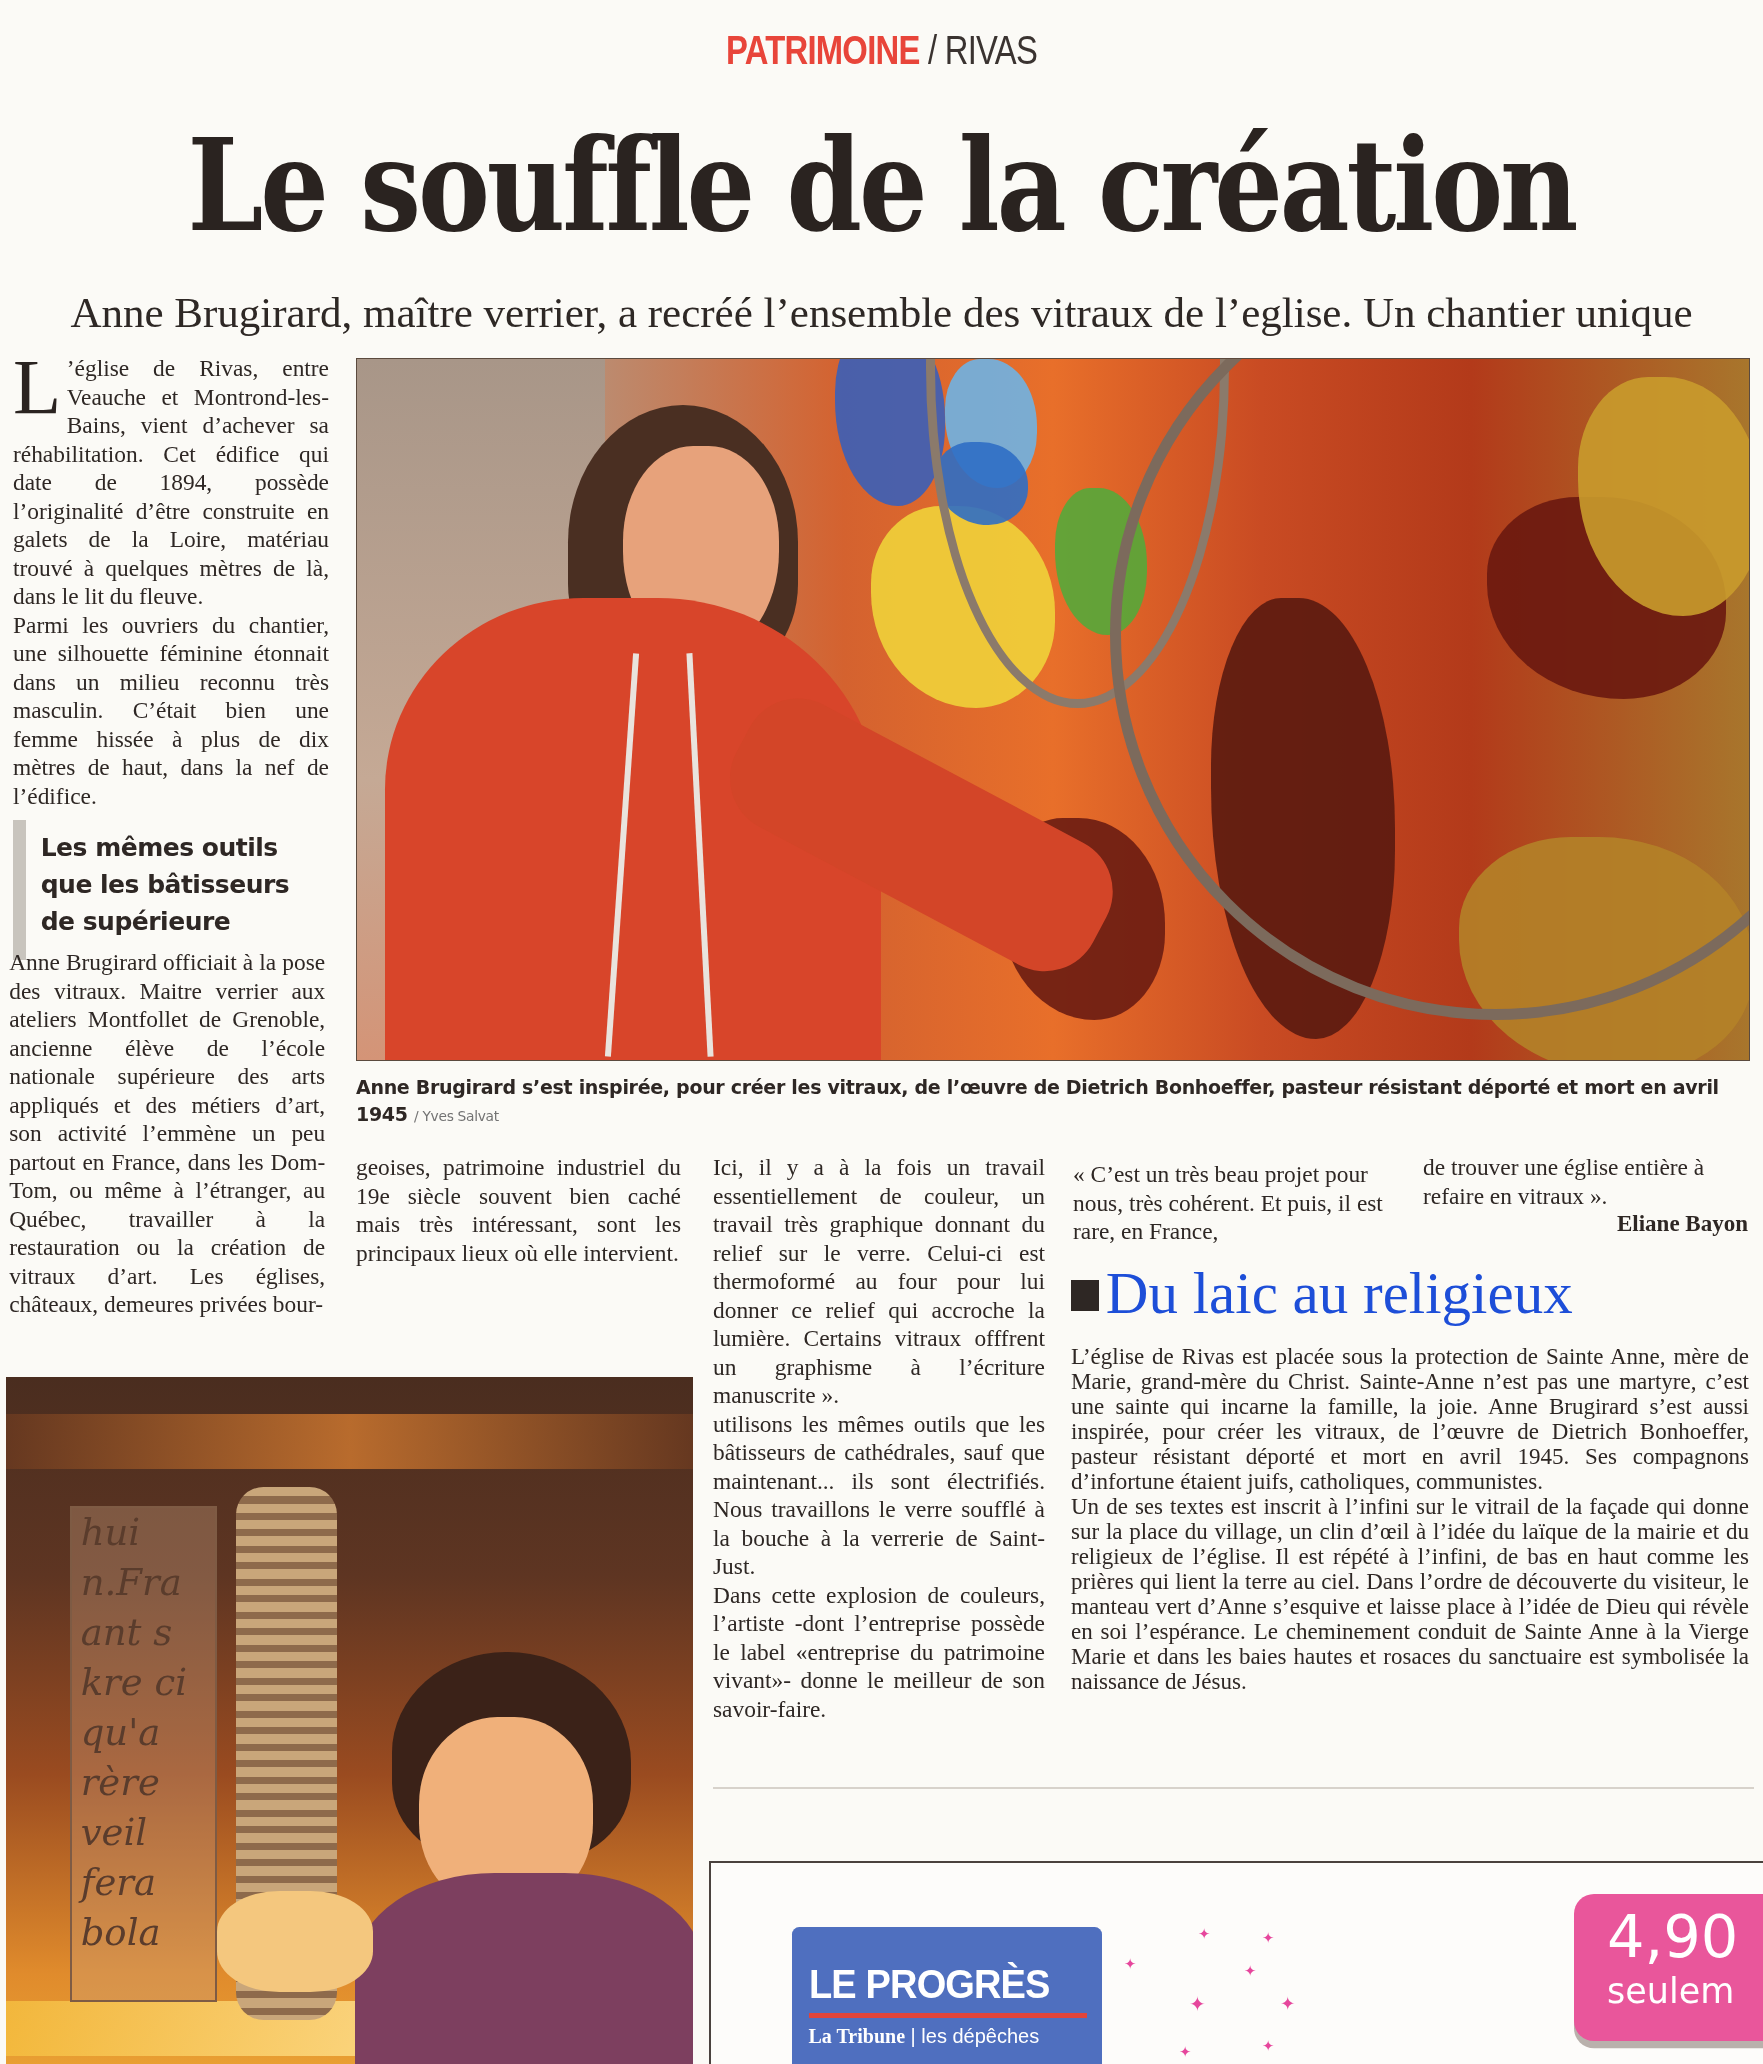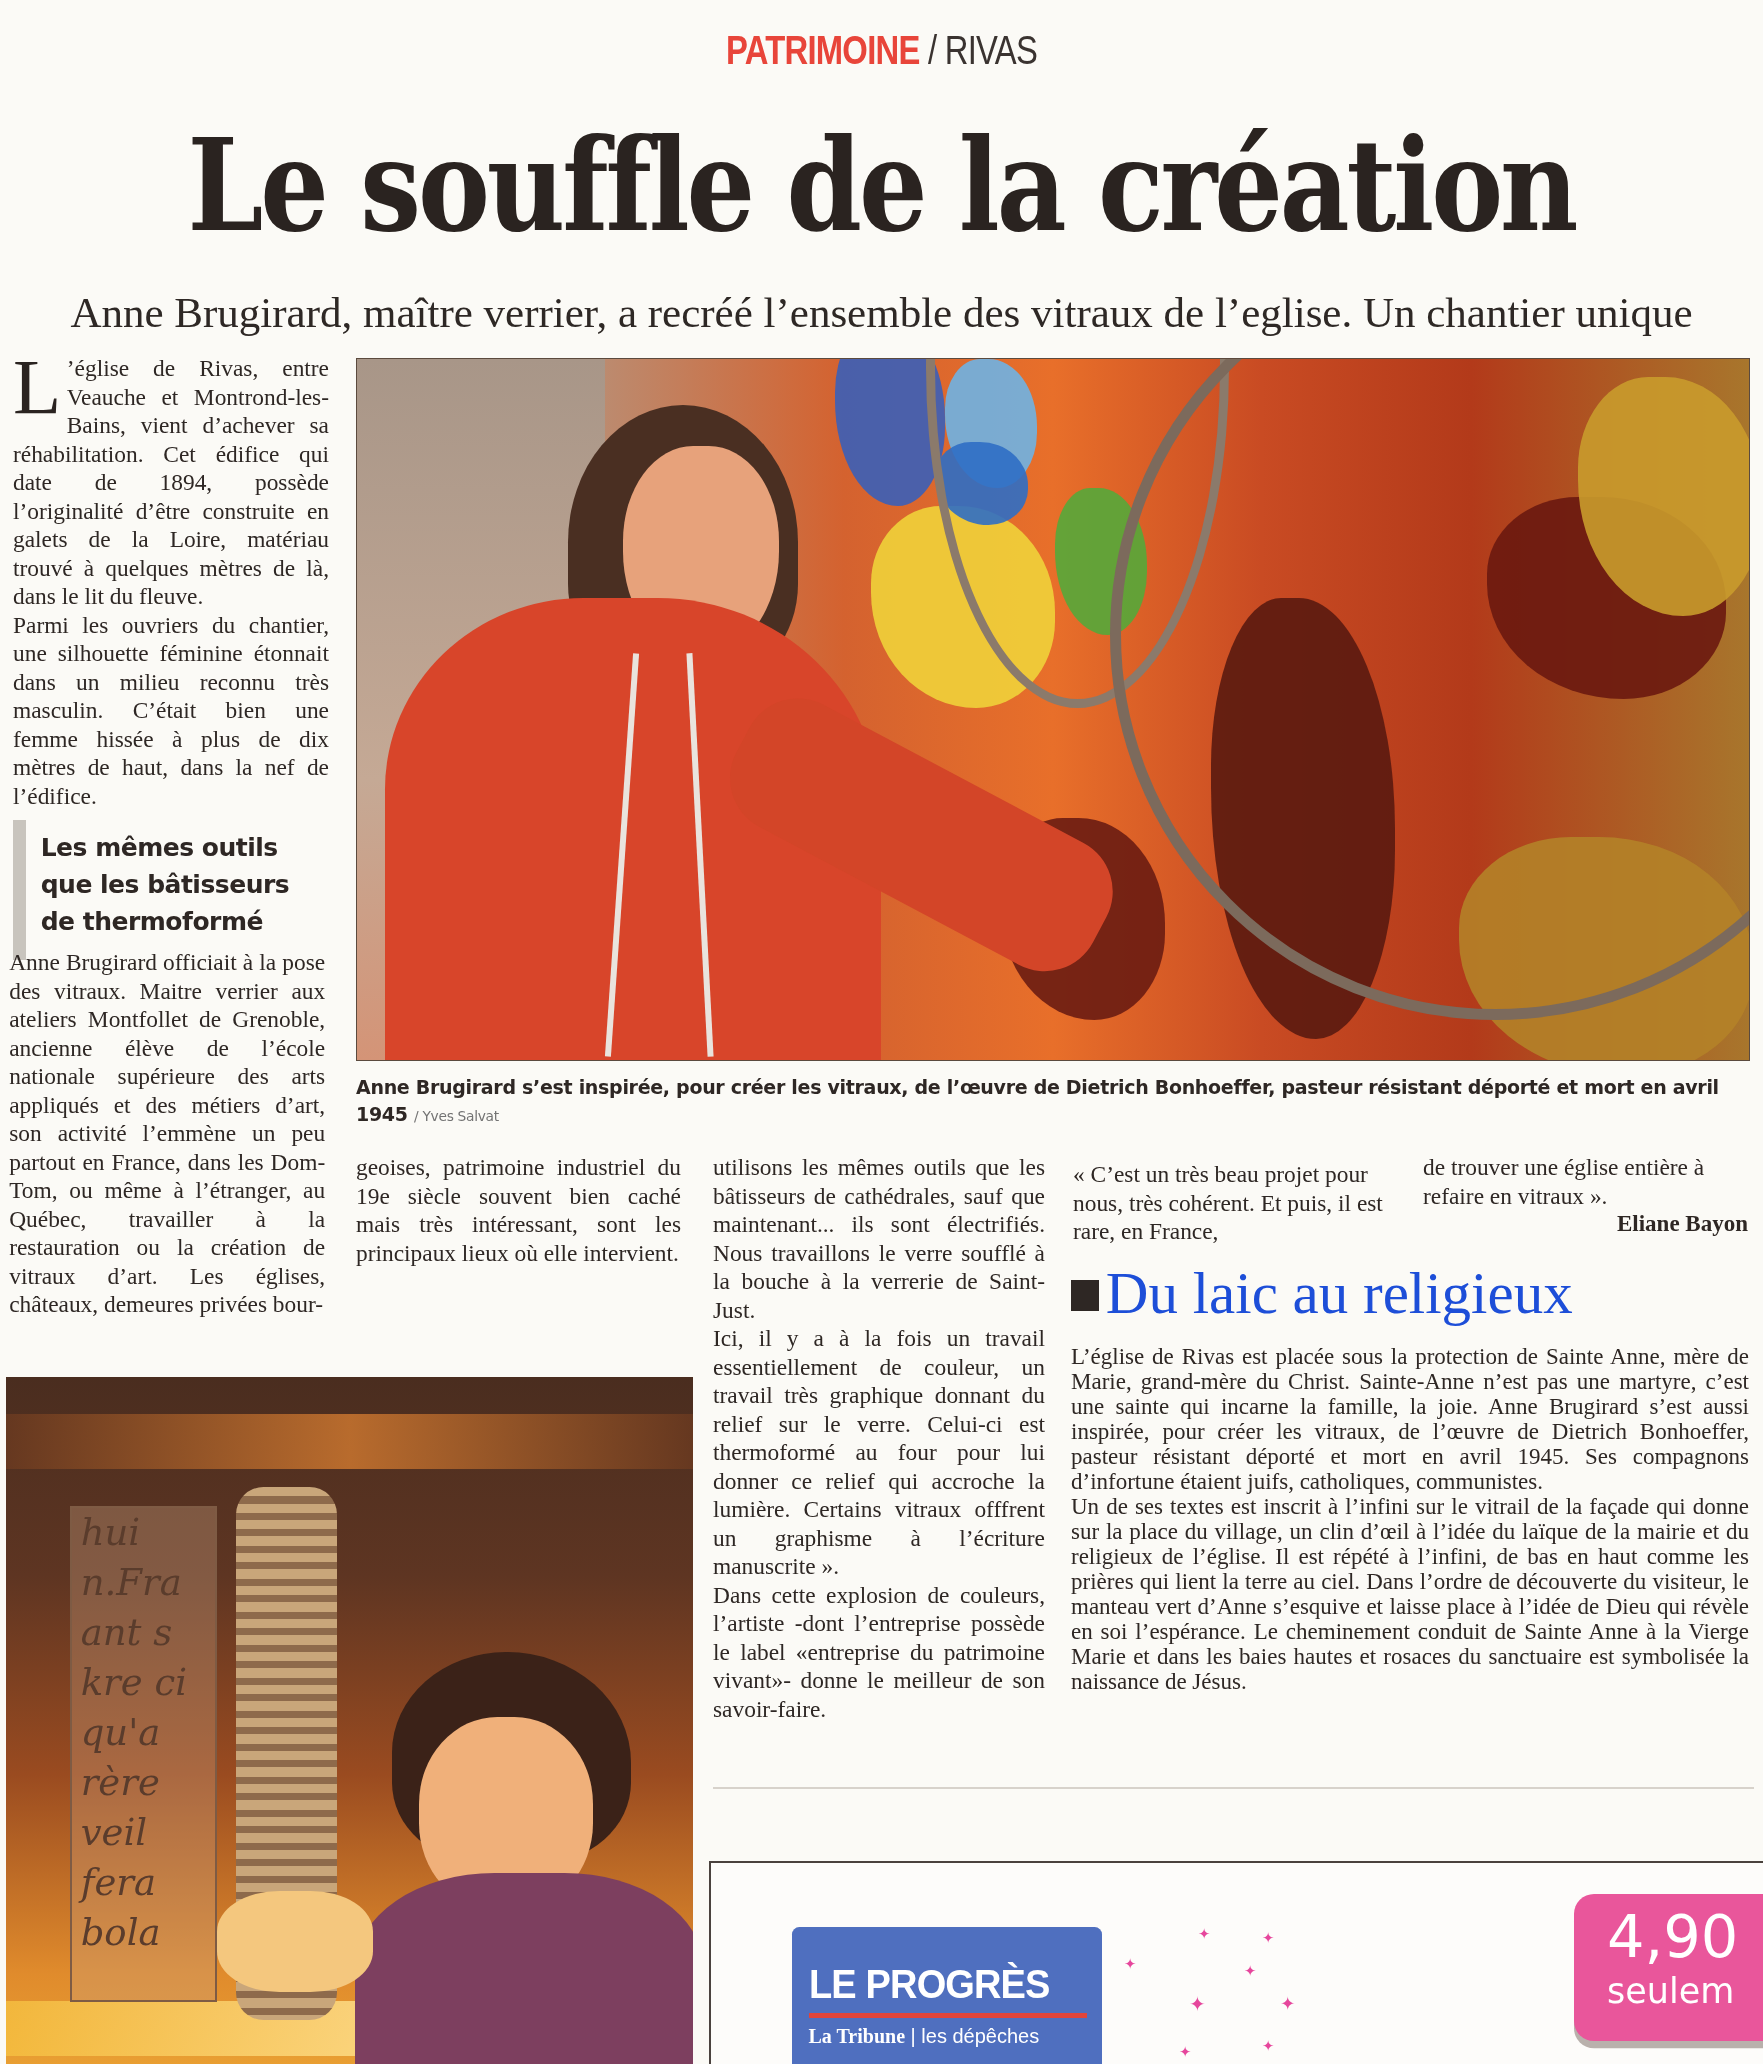--- a/index.html
+++ b/index.html
@@ -285,21 +285,21 @@
 <div class="abs col col1a">
   <p>
     <span class="dropcap">L</span><span>’église de Rivas, entre Veauche et Montrond-les-Bains, vient d’achever sa réhabilitation. Cet édifice qui date de 1894, possède l’originalité d’être construite en galets de la Loire, matériau trouvé à quelques mètres de là, dans le lit du fleuve.</span>
   </p>
   <p>Parmi les ouvriers du chantier, une silhouette féminine étonnait dans un milieu reconnu très masculin. C’était bien une femme hissée à plus de dix mètres de haut, dans la nef de l’édifice.</p>
 </div>
 
 <div class="abs subhead-box">
   <span>Les mêmes outils</span>
   <span>que les bâtisseurs</span>
-  <span>de thermoformé</span>
+  <span>de supérieure</span>
 </div>
 
 <div class="abs col col1b">
   <p>Anne Brugirard officiait à la pose des vitraux. Maitre verrier aux ateliers Montfollet de Grenoble, ancienne élève de l’école nationale supérieure des arts appliqués et des métiers d’art, son activité l’emmène un peu partout en France, dans les Dom-Tom, ou même à l’étranger, au Québec, travailler à la restauration ou la création de vitraux d’art. Les églises, châteaux, demeures privées bour-</p>
 </div>
 
 <div class="abs photo-main">
   <div class="wall"></div>
   <div class="glass" style="left:478px;top:-37px;width:110px;height:184px;background:#3b5fb8;"></div>
   <div class="glass" style="left:588px;top:0;width:92px;height:129px;background:#6fb3e3;"></div>
@@ -324,22 +324,22 @@
 <div class="abs caption">
   <span>Anne Brugirard s’est inspirée, pour créer les vitraux, de l’œuvre de Dietrich Bonhoeffer, pasteur résistant déporté et mort en avril 1945</span>
   <span class="credit">/ Yves Salvat</span>
 </div>
 
 <div class="abs col col2">
   <p>geoises, patrimoine industriel du 19e siècle souvent bien caché mais très intéressant, sont les principaux lieux où elle intervient.</p>
 </div>
 
 <div class="abs col col3">
+  <p>Ici, il y a à la fois un travail essentiellement de couleur, un travail très graphique donnant du relief sur le verre. Celui-ci est thermoformé au four pour lui donner ce relief qui accroche la lumière. Certains vitraux offfrent un graphisme à l’écriture manuscrite ».</p>
   <p>utilisons les mêmes outils que les bâtisseurs de cathédrales, sauf que maintenant... ils sont électrifiés. Nous travaillons le verre soufflé à la bouche à la verrerie de Saint-Just.</p>
-  <p>Ici, il y a à la fois un travail essentiellement de couleur, un travail très graphique donnant du relief sur le verre. Celui-ci est thermoformé au four pour lui donner ce relief qui accroche la lumière. Certains vitraux offfrent un graphisme à l’écriture manuscrite ».</p>
   <p>Dans cette explosion de couleurs, l’artiste -dont l’entreprise possède le label «entreprise du patrimoine vivant»- donne le meilleur de son savoir-faire.</p>
 </div>
 
 <div class="abs col col4">
   <p>« C’est un très beau projet pour nous, très cohérent. Et puis, il est rare, en France,</p>
 </div>
 <div class="abs col col5">
   <p>de trouver une église entière à refaire en vitraux ».</p>
   <p class="signature">Eliane Bayon</p>
 </div>

